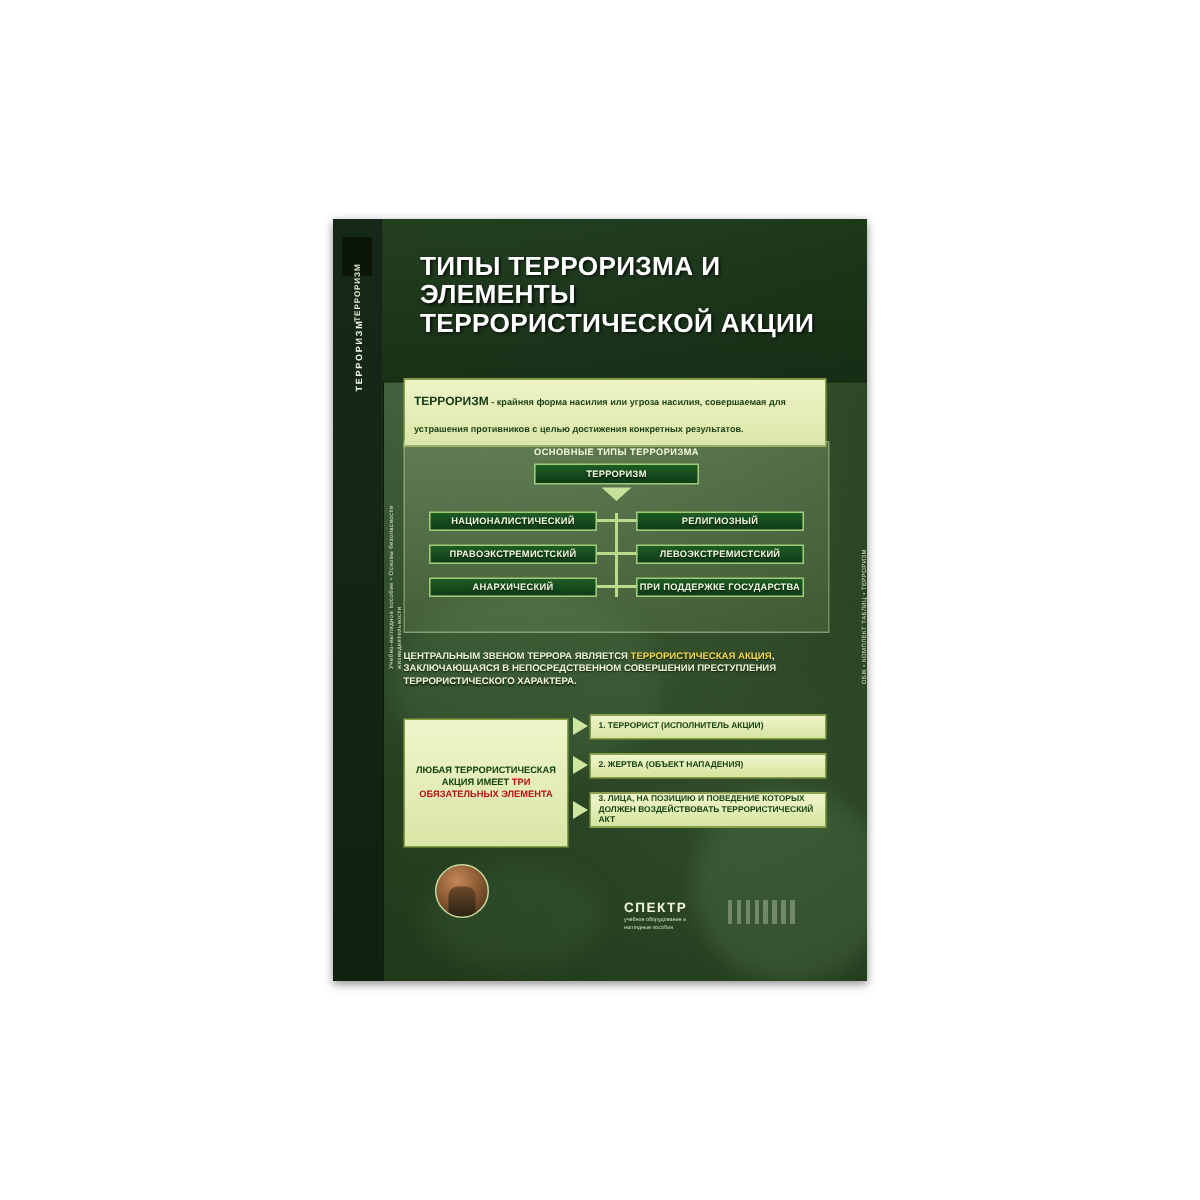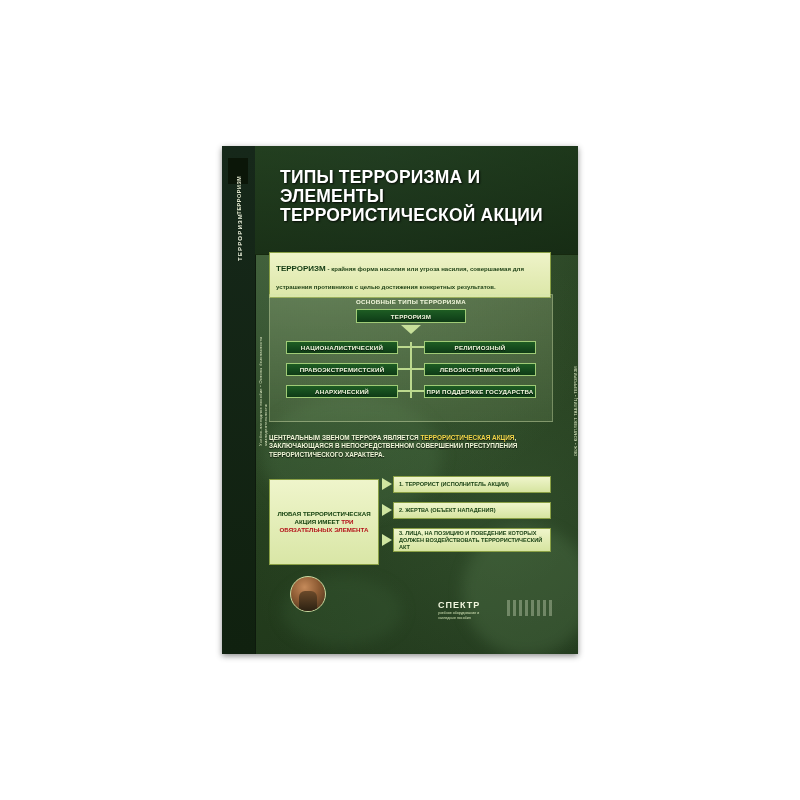--- a/index.html
+++ b/index.html
@@ -296,21 +296,21 @@
     position: absolute;
     left: 8px; top: 14px;
     width: 18px; height: 20px;
     background: linear-gradient(180deg, #6b4a2a, #2c2112);
     border-radius: 6px 6px 0 0;
   }
 
   
   .brand {
     position: absolute;
-    left: 216px;
+    left: 194px;
     top: 454px;
     width: 115px;
     height: 22px;
     color: #e9f1d2;
   }
   .brand-name {
     position: absolute;
     left: 0; top: 0;
     font-size: 9px;
     font-weight: bold;

